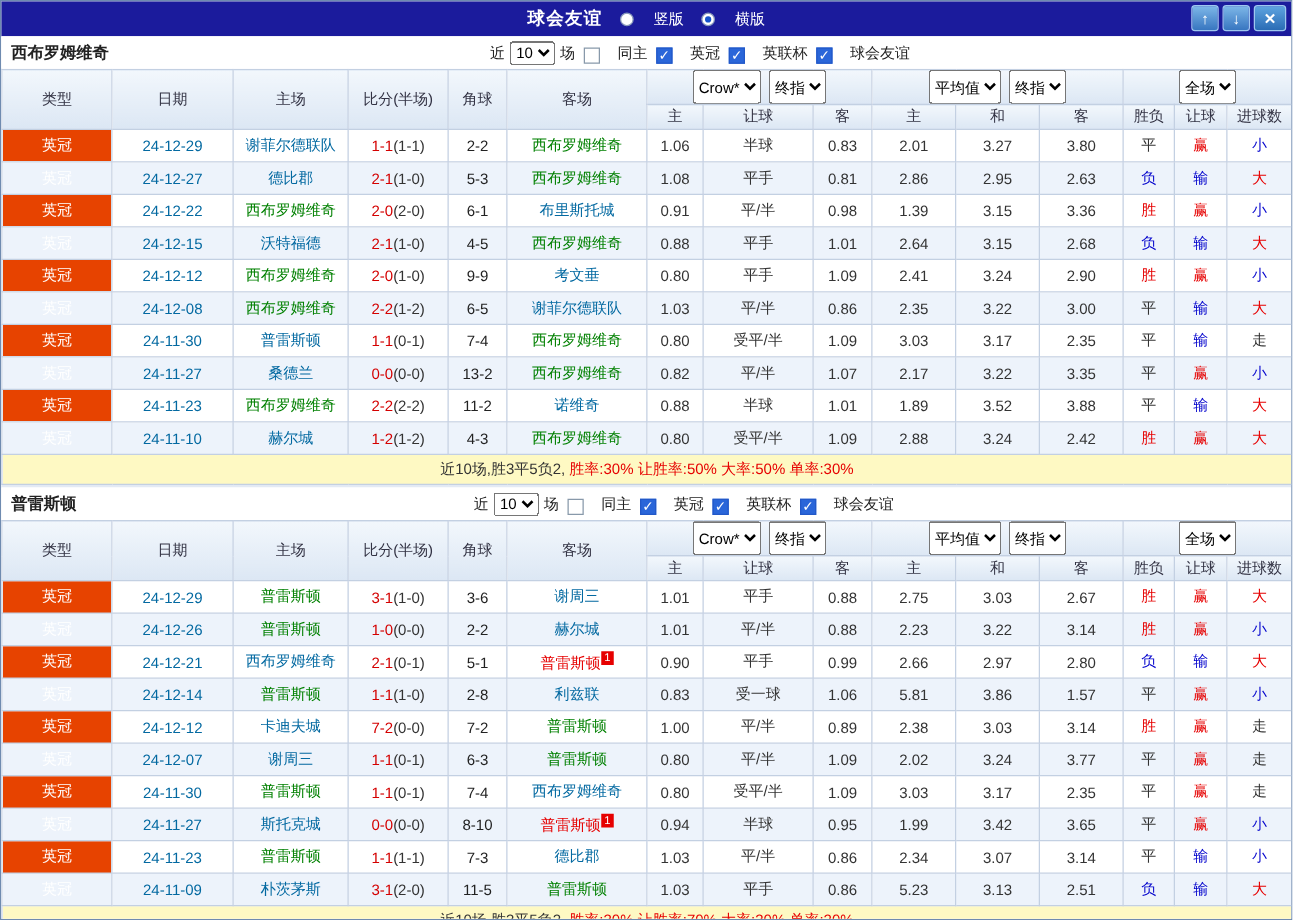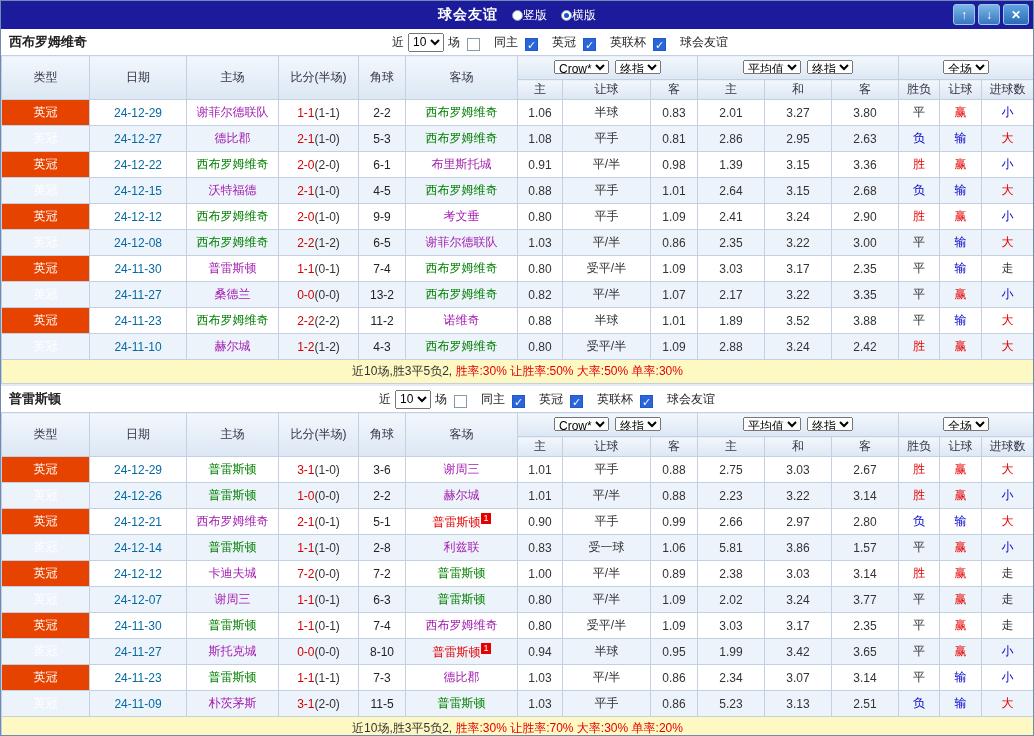--- a/index.html
+++ b/index.html
@@ -4,21 +4,21 @@
 <style>
   *{margin:0;padding:0;box-sizing:border-box}
   html,body{width:1034px;height:736px}
   body{font-family:"Liberation Sans","DejaVu Sans",sans-serif;background:#fff}
   .window{width:1034px;height:736px;background:#fff;border:1px solid #6f8bb0;display:flex;flex-direction:column;overflow:hidden}
 
   
   .titlebar{flex:0 0 28px;height:28px;background:#1b1b9c;position:relative;display:flex;align-items:center}
   .title-center{position:absolute;left:0;right:0;display:flex;justify-content:center;align-items:center;gap:14px}
   .title{color:#fff;font-size:14px;font-weight:bold;letter-spacing:1px}
-  .radio-opt{display:flex;align-items:center;gap:0;color:#fff;font-size:12px;cursor:pointer}
+  .radio-opt{display:flex;align-items:center;gap:16px;color:#fff;font-size:12px;cursor:pointer}
   .radio{width:11px;height:11px;border-radius:50%;background:#fff;border:1px solid #8899bb;position:relative;display:inline-block}
   .radio.selected::after{content:"";position:absolute;left:2px;top:2px;width:5px;height:5px;border-radius:50%;background:#1553cc}
   .win-buttons{position:absolute;right:4px;top:3px;display:flex;gap:3px}
   .wbtn{width:22px;height:21px;border:1px solid #9ec7ef;border-radius:3px;background:linear-gradient(#7db7e8,#3876c0);color:#fff;font-size:12px;font-weight:bold;line-height:1;cursor:pointer;padding:0}
   .wbtn.close{width:26px;background:linear-gradient(#5ea4e0,#2a6cb5)}
 
   
   .section{flex:0 0 auto;background:#fff}
   .section + .section{border-top:2px solid #e3eaf4}
   .section-bar{height:26px;display:flex;align-items:center;position:relative;background:#fff}
@@ -28,30 +28,30 @@
   .cb{display:flex;align-items:flex-end;gap:14px;cursor:pointer;margin-left:3px}
   .box{width:13px;height:13px;border:1px solid #8899aa;background:#fff;font-size:11px;line-height:12px;text-align:center;color:#fff;display:inline-block}
   .box.checked{background:#2a66d9;border-color:#2258c8}
 
   
   table.grid{width:100%;border-collapse:collapse;table-layout:fixed;font-size:12px}
   .grid th,.grid td{border:1px solid #c3d0e2;text-align:center;overflow:hidden;white-space:nowrap}
   .grid thead th{background:linear-gradient(#f2f7fc,#dce7f4);color:#334;font-weight:normal}
   .h1 th{height:24px}
   .h2 th{height:20px}
-  .grp select{font-size:12px;height:14px;margin:0 3px;max-width:86px}
+  .grp select{font-size:12px;height:27px;margin:0 3px;max-width:86px}
   col.c0{width:88px}col.c1{width:97px}col.c2{width:92px}col.c3{width:80px}col.c4{width:47px}
   col.c5{width:112px}col.c6{width:45px}col.c7{width:88px}col.c8{width:47px}col.c9{width:67px}
   col.c10{width:67px}col.c11{width:67px}col.c12{width:41px}col.c13{width:42px}col.c14{width:52px}
   tbody td{height:26px;color:#222;background:#fff}
   tr.alt td{background:#edf3fb}
   td.league{background:#e74300;color:#fff}
   td.date{color:#0369a1}
   .tn.self{color:#008000}
-  .tn.opp{color:#a21caf}
+  .tn.opp{color:#0369a1}
   .tn.self-red{color:#e60000}
   .badge{display:inline-block;background:#e60000;color:#fff;font-size:9px;line-height:11px;padding:0 2px;margin-left:1px;vertical-align:super}
   td.score .ft{color:#d40000}
   td.score .ht{color:#333}
   td.odds{color:#333}
   td.res.red{color:#e60000}
   td.res.blue{color:#0000cc}
   td.res.dark{color:#333}
   .summary-row td{height:24px;background:#fef9c3;font-size:12px}
   .sum-dark{color:#333}

